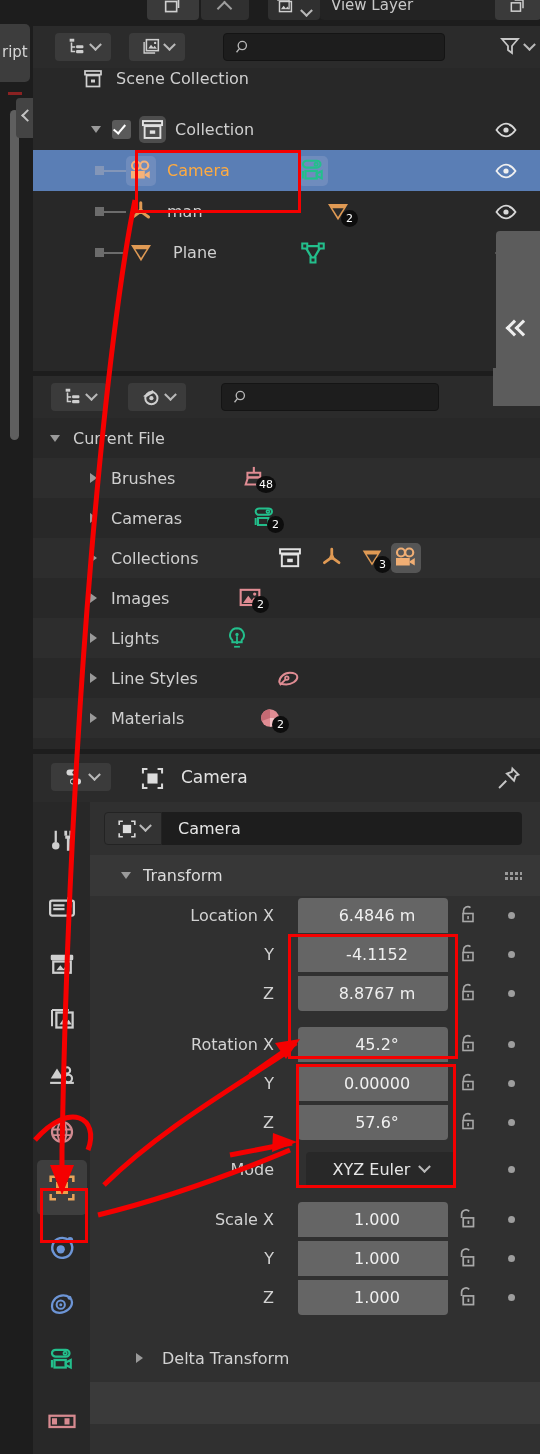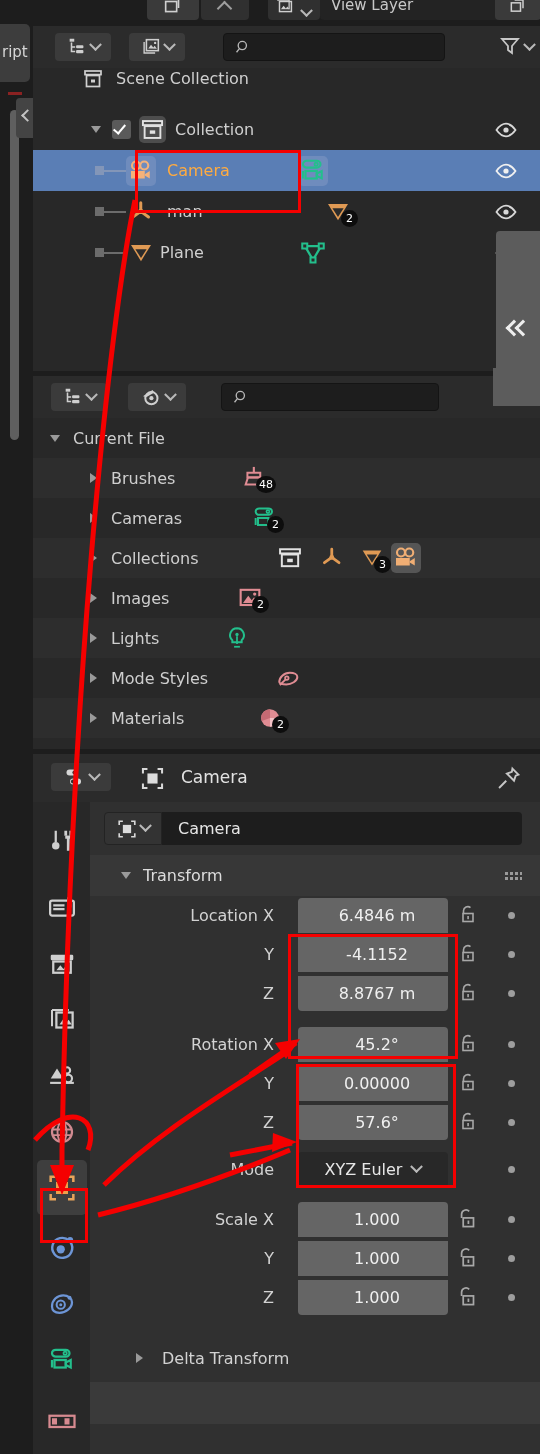--- a/index.html
+++ b/index.html
@@ -231,21 +231,21 @@
     </svg>
   </div>
 
   <div class="tree-row" style="top:206px;">
     <span style="margin-left:62px;width:9px;height:9px;background:#6c6c6c;"></span>
     <span style="width:22px;height:2px;background:#6c6c6c;"></span>
     <svg width="30" height="30" viewBox="0 0 24 24">
       <path d="M4 5.5h16l-8 13z" fill="#e09a54"></path>
       <path d="M7.5 9h9l-4.5 7z" fill="#2b2b2b"></path>
     </svg>
-    <span class="tree-label" style="margin-left:4px;">Plane</span>
+    <span class="tree-label" style="margin-left:17px;">Plane</span>
     <svg width="30" height="30" viewBox="0 0 24 24" style="position:absolute;left:265px;">
       <path d="M5.5 6.5h13l-6.5 11z" fill="none" stroke="#23bf8c" stroke-width="1.8"></path>
       <rect x="3.4" y="4.4" width="4" height="4" fill="#2b2b2b" stroke="#23bf8c" stroke-width="1.6"></rect>
       <rect x="16.6" y="4.4" width="4" height="4" fill="#2b2b2b" stroke="#23bf8c" stroke-width="1.6"></rect>
       <rect x="10" y="15.6" width="4" height="4" fill="#2b2b2b" stroke="#23bf8c" stroke-width="1.6"></rect>
     </svg>
     <svg class="eye" width="24" height="24" viewBox="0 0 24 24">
       <path d="M2.5 12c3-4.2 6.3-6.3 9.5-6.3S18.5 7.8 21.5 12c-3 4.2-6.3 6.3-9.5 6.3S5.5 16.2 2.5 12z" fill="none" stroke="#d8d8d8" stroke-width="1.8"></path>
       <circle cx="12" cy="12" r="2.6" fill="#d8d8d8"></circle>
     </svg>
@@ -371,21 +371,21 @@
     <svg width="28" height="28" viewBox="0 0 24 24" style="position:absolute;left:190px;">
       <path d="M12 3.6a6 6 0 0 1 4 10.4v1.6H8V14a6 6 0 0 1 4-10.4z" fill="none" stroke="#23bf8c" stroke-width="1.7"></path>
       <circle cx="12" cy="9" r="1.4" fill="#23bf8c"></circle>
       <path d="M12 10.6v6.5" stroke="#23bf8c" stroke-width="1.5"></path>
       <path d="M9.5 19.5h5" stroke="#23bf8c" stroke-width="1.5"></path>
     </svg>
   </div>
 
   <div class="tree-row" style="top:282px; height:40px;">
     <span class="disc" style="margin-left:57px;"></span>
-    <span class="tree-label" style="margin-left:14px;">Mode Styles</span>
+    <span class="tree-label" style="margin-left:14px;">Line Styles</span>
     <svg width="28" height="28" viewBox="0 0 24 24" style="position:absolute;left:241px;">
       <path d="M4.5 15.5c0-4 4-8 9-8 3.8 0 6.5 1.5 6.5 3.6 0 3.5-5 6.4-9.5 6.4-3.5 0-6-0.8-6-2z" fill="none" stroke="#e08c93" stroke-width="1.7"></path>
       <circle cx="11" cy="12" r="1.5" fill="none" stroke="#e08c93" stroke-width="1.5"></circle>
       <path d="M10 13.2L5 18" stroke="#e08c93" stroke-width="1.6"></path>
     </svg>
   </div>
 
   <div class="tree-row alt" style="top:322px; height:40px;">
     <span class="disc" style="margin-left:57px;"></span>
     <span class="tree-label" style="margin-left:14px;">Materials</span>
@@ -599,21 +599,21 @@
       <svg class="lock" width="24" height="24" viewBox="0 0 24 24" style="left:366px;top:7px;">
         <path d="M7.5 10.5V7.8a4.3 4.3 0 0 1 7-3.2" fill="none" stroke="#a8a8a8" stroke-width="1.6"></path>
         <rect x="7" y="10.5" width="10" height="8" fill="none" stroke="#a8a8a8" stroke-width="1.6"></rect>
         <rect x="11.3" y="13" width="1.6" height="3.2" fill="#a8a8a8"></rect>
       </svg>
       <span class="dot" style="left:418px;top:16px;"></span>
     </div>
 
     <div class="prow" style="top:348px;">
       <span class="lbl" style="right:266px;">Mode</span>
-      <div class="dropfield" style="left:208px; width:150px;">
+      <div class="dropfield" style="left:216px; width:150px;">
         <span>XYZ Euler</span>
         <span class="chev"></span>
       </div>
       <span class="dot" style="left:418px;top:16px;"></span>
     </div>
 
     <div class="prow" style="top:398px;">
       <span class="lbl" style="right:266px;">Scale X</span>
       <div class="numfield top" style="left:208px; width:150px;">
         <span>1.000</span>

